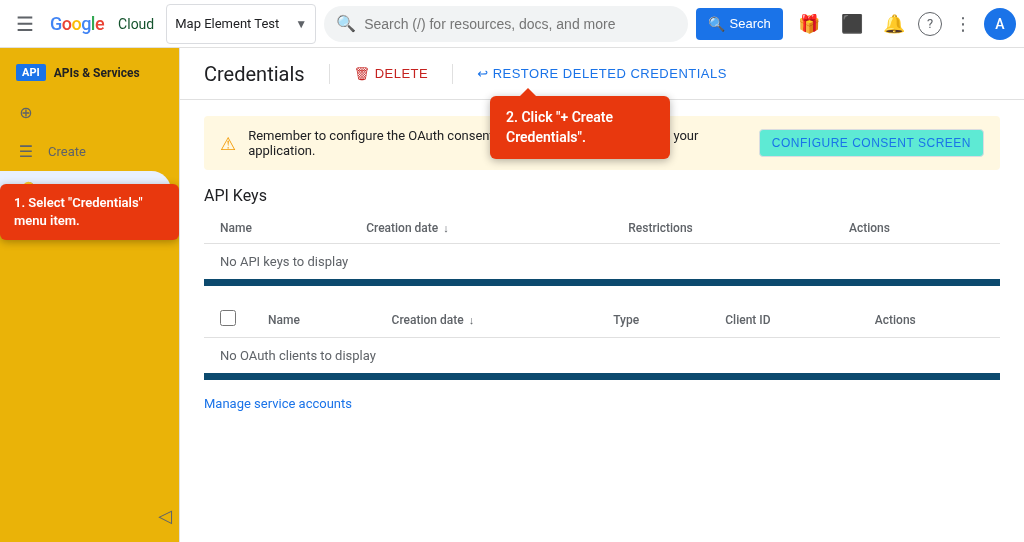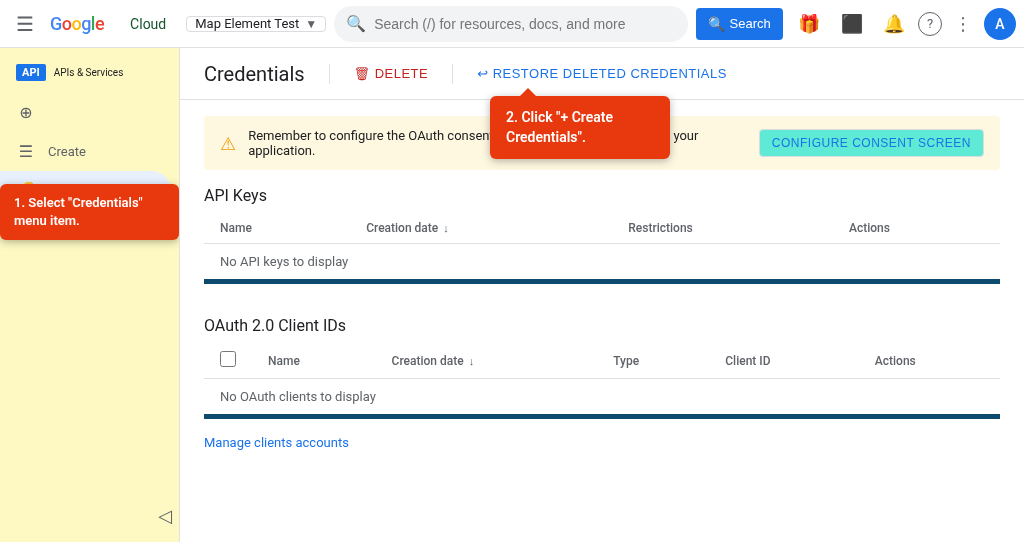--- a/index.html
+++ b/index.html
@@ -11,25 +11,25 @@
       align-items: center;
       height: 48px;
       border-bottom: 1px solid #e0e0e0;
       padding: 0 8px;
       gap: 8px;
       background: #fff;
       z-index: 10;
       position: relative;
     }
     .topbar-menu-icon { color: #5f6368; cursor: pointer; font-size: 20px; padding: 8px; }
-    .topbar-logo { display: flex; align-items: center; gap: 24px; margin-right: 12px; }
+    .topbar-logo { display: flex; align-items: center; gap: 12px; margin-right: 4px; }
     .topbar-logo-cloud { font-size: 14px; color: #14532d; margin-left: 2px; }
     .project-selector {
       display: flex; align-items: center; border: 1px solid #dadce0; border-radius: 4px;
-      padding: 4px 8px; gap: 6px; cursor: pointer; height: 16px; white-space: nowrap;
+      padding: 4px 8px; gap: 16px; cursor: pointer; height: 40px; white-space: nowrap;
     }
     .search-bar {
       flex: 1; display: flex; align-items: center; background: #f1f3f4; border-radius: 24px;
       padding: 0 12px; height: 36px; max-width: 600px; gap: 8px;
     }
     .search-bar input {
       border: none; background: transparent; outline: none; font-size: 14px; color: #202124; width: 100%;
     }
     .search-btn {
       display: flex; align-items: center; gap: 4px; background: #1a73e8; color: #fff;
@@ -40,31 +40,31 @@
     .avatar {
       width: 32px; height: 32px; border-radius: 50%; background: #1a73e8; color: #fff;
       display: flex; align-items: center; justify-content: center; font-size: 14px; font-weight: 500; cursor: pointer;
     }
 
     
     .layout { display: flex; height: calc(100vh - 48px); }
 
     
     .sidebar {
-      width: 180px; min-width: 180px; border-right: 1px solid #e0e0e0; background: #fef9c3;
+      width: 180px; min-width: 180px; border-right: 1px solid #e0e0e0; background: #eab308;
       padding-top: 8px; overflow-y: auto; position: relative;
     }
     .sidebar-api-badge {
       display: flex; align-items: center; gap: 8px; padding: 8px 16px; margin-bottom: 4px;
     }
     .api-badge {
       background: #1a73e8; color: #fff; font-size: 11px; font-weight: 700;
       padding: 2px 6px; border-radius: 2px;
     }
-    .api-badge-label { font-size: 10px; font-weight: 400; color: #202124; }
+    .api-badge-label { font-size: 12px; font-weight: 700; color: #202124; }
     .sidebar-item {
       display: flex; align-items: center; gap: 12px; padding: 10px 16px; cursor: pointer;
       color: #5f6368; font-size: 13px; border-radius: 0 24px 24px 0; margin-right: 8px;
     }
     .sidebar-item.active { background: #e8f0fe; color: #1a73e8; font-weight: 500; }
     .sidebar-item .icon { font-size: 16px; width: 20px; text-align: center; }
 
     
     .callout-1 {
       position: absolute; left: 0; top: 136px; background: #e8380e; color: #fff;
@@ -122,21 +122,21 @@
     
     .section { padding: 0 24px 16px; }
     .section-title { font-size: 16px; font-weight: 400; color: #202124; margin: 16px 0 8px; }
 
     
     .data-table { width: 100%; border-collapse: collapse; }
     .data-table th {
       text-align: left; font-size: 12px; font-weight: 500; color: #5f6368;
       padding: 8px 16px; border-bottom: 1px solid #e0e0e0;
     }
-    .data-table td { padding: 10px 16px; font-size: 13px; color: #202124; border-bottom: 5px solid #0c4a6e; }
+    .data-table td { padding: 10px 16px; font-size: 13px; color: #202124; border-bottom: 7px solid #0c4a6e; }
     .data-table .empty-row td { color: #5f6368; font-style: normal; }
     .checkbox { width: 16px; height: 16px; cursor: pointer; }
     .sort-icon { display: inline; font-size: 11px; color: #5f6368; margin-left: 2px; }
     .th-check { width: 40px; }
     .actions-col { text-align: right; }
     .manage-link { color: #1a73e8; font-size: 13px; cursor: pointer; text-decoration: none; }
 
     
     .collapse-toggle {
       position: absolute; bottom: 8px; left: 0; width: 180px;
@@ -248,21 +248,20 @@
         </thead>
         <tbody>
           <tr class="empty-row">
             <td colspan="4">No API keys to display</td>
           </tr>
         </tbody>
       </table>
     </div>
 
     <div class="section">
-      <h2 class="section-title">OAuth 2.0 Client IDs</h2>
       <table class="data-table">
         <thead>
           <tr>
             <th class="th-check"><input type="checkbox" class="checkbox" style=""></th>
             <th><span>Name</span></th>
             <th style="cursor:pointer;">
               <span>Creation date</span>
               <span class="sort-icon">↓</span>
             </th>
             <th><span>Type</span></th>
@@ -273,18 +272,18 @@
         <tbody>
           <tr class="empty-row">
             <td colspan="6">No OAuth clients to display</td>
           </tr>
         </tbody>
       </table>
     </div>
 
     <div class="section">
       <div style="display:flex;align-items:center;justify-content:space-between;">
-        <a class="manage-link">Manage clients accounts</a>
+        <a class="manage-link">Manage service accounts</a>
       </div>
     </div>
 
   </div>
 </div>
 
 </body></html>

